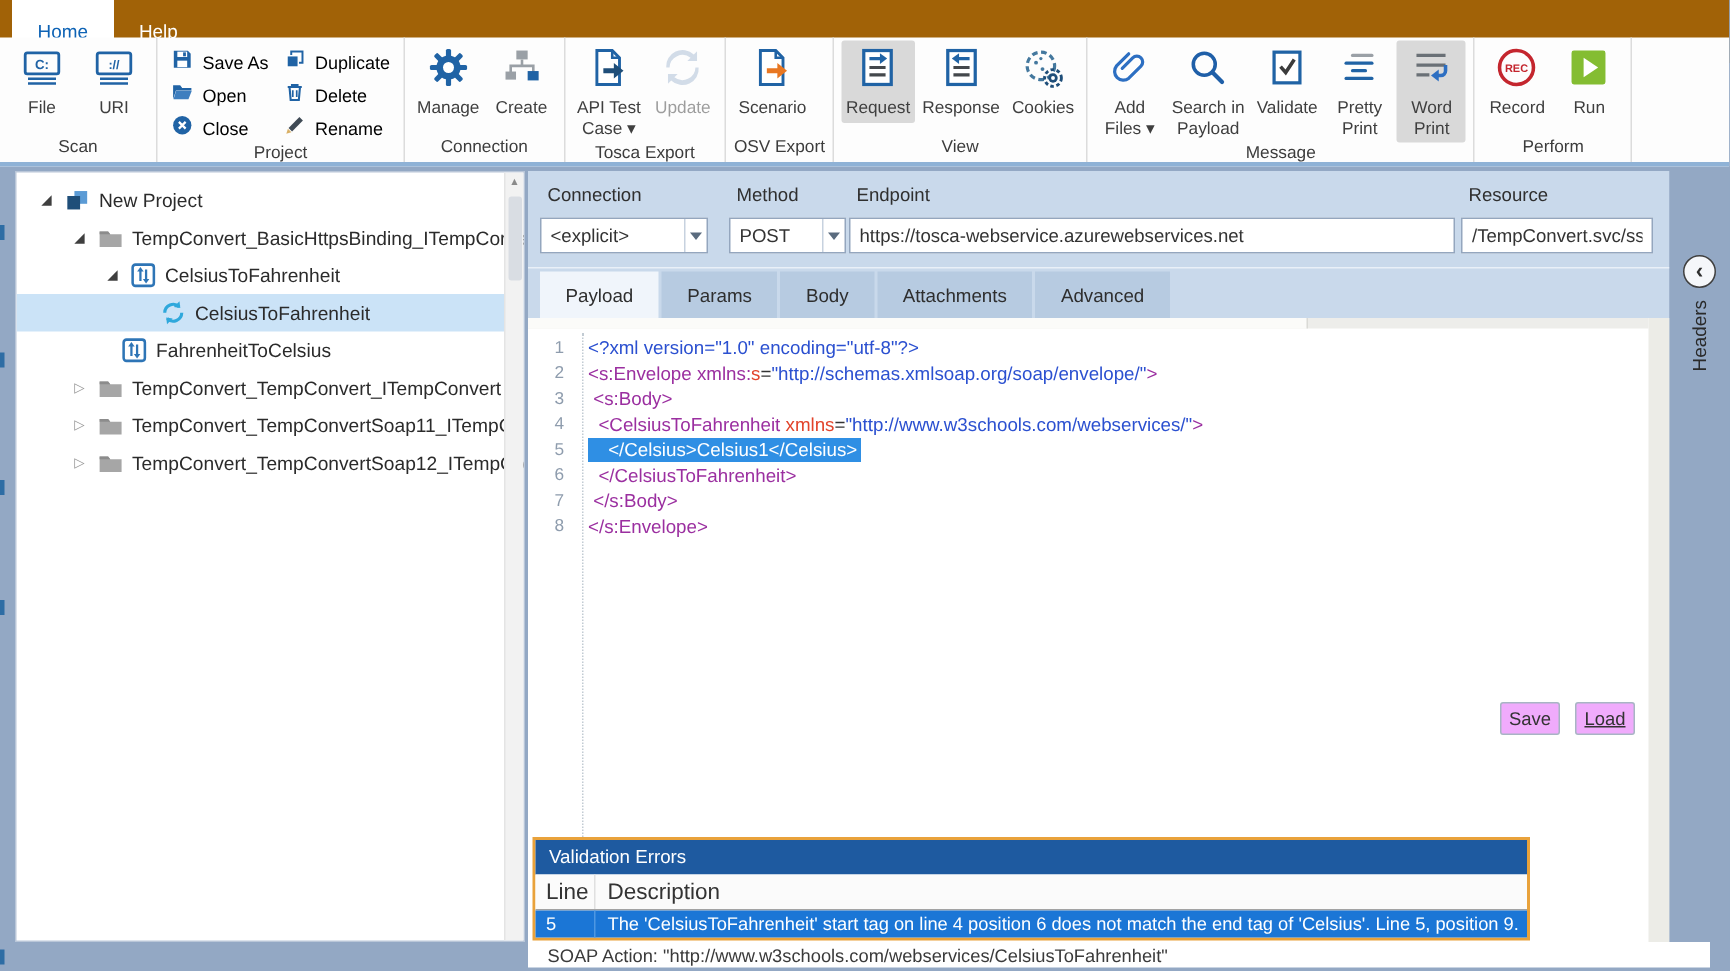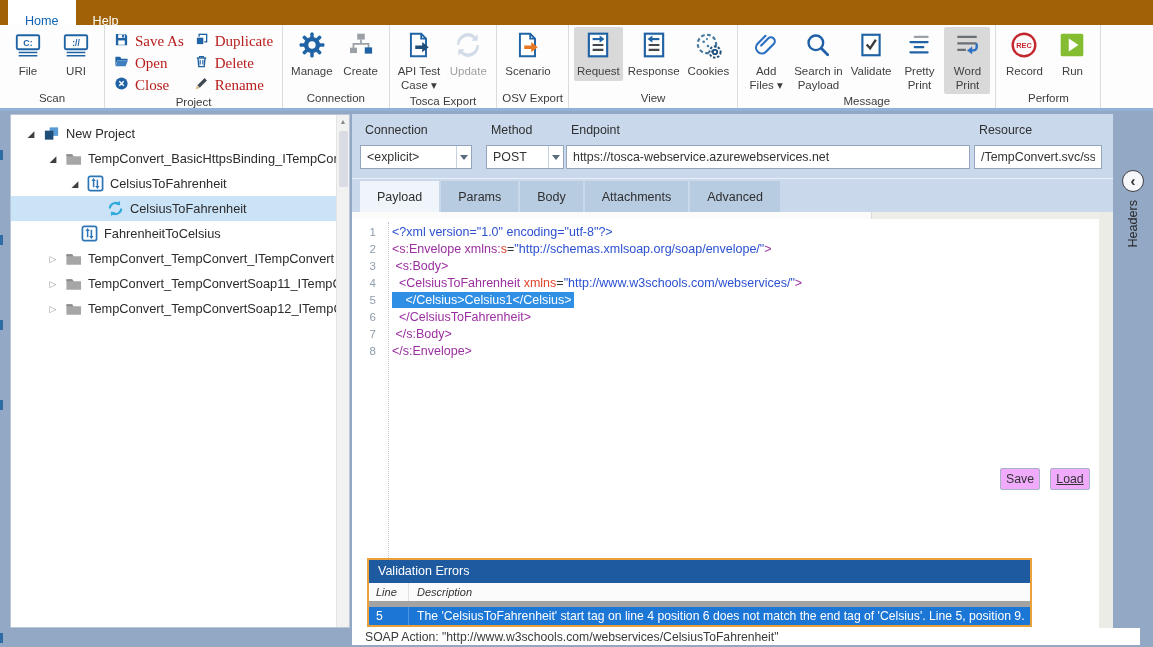--- a/index.html
+++ b/index.html
@@ -18,21 +18,21 @@
   .grow { display:flex; align-items:flex-start; gap:2px; flex:1; }
   .glabel { font-size:11.5px; color:#3C3C3C; text-align:center; padding:1px 0 4px; }
   .bigbtn { display:flex; flex-direction:column; align-items:center; gap:2px; padding:4px 3px 2px; min-width:46px; border-radius:2px; cursor:default; }
   .bigbtn svg { width:28px; height:28px; flex:none; }
   .blbl { font-size:11.5px; color:#3F3F3F; text-align:center; line-height:1.18; white-space:pre-line; }
   .pressed { background:#D9D9D9; }
   .disabled { opacity:.5; }
   .smallcol { display:flex; flex-direction:column; gap:3px; padding:5px 4px 0; }
   .smallbtn { display:flex; align-items:center; gap:6px; height:19px; cursor:default; }
   .smallbtn svg { width:15px; height:15px; flex:none; }
-  .slbl { font-size:15px; color:#b91c1c; white-space:nowrap;font-family:Liberation Serif, serif; }
+  .slbl { font-size:12px; color:#000000; white-space:nowrap; }
 
   
   .edgetick { position:absolute; left:0; width:3px; background:#2E6DA4; }
 
   
   .treepanel { position:absolute; left:10px; top:114px; width:340px; height:514px; background:#fff; border:1px solid #B9C6D8; overflow:hidden; }
   .trow { display:flex; align-items:center; height:25px; gap:6px; cursor:default; }
   .trow.selected { background:#CBE3F7; }
   .exp { width:12px; flex:none; font-size:9px; text-align:center; }
   .exp.open::before { content:"◢"; color:#3F3F3F; }
@@ -72,23 +72,23 @@
   .attr { color:#E2442B; }
   .str { color:#2B50D0; }
   .blue { color:#2B50D0; }
   .plain { color:#333; }
   .sel { background:#2F8FE4; color:#fff; padding:1px 3px; }
 
   .ebtn { position:absolute; top:256px; width:40px; height:22px; background:#f0abfc; border:1px solid #A8B4C4; border-radius:2px; font-size:12.3px; color:#333; display:flex; align-items:center; justify-content:center; cursor:default;margin-left:12px; }
   .ebtn.save { right:73px; } .ebtn.load { right:23px;text-decoration:underline; }
 
   
-  .valpanel { position:absolute; left:15px; bottom:1px; width:665px; border:2px solid #E9A23B; background:#fff; }
+  .valpanel { position:absolute; left:3px; bottom:1px; width:665px; border:2px solid #E9A23B; background:#fff; }
   .vhead { background:#1E5AA0; color:#fff; font-size:12.5px; padding:4px 9px 5px; }
-  .vcols { display:flex; background:#FBFBFB; border-bottom:6px solid #a3a3a3; font-size:11px; color:#333;font-style:italic; }
+  .vcols { display:flex; background:#FBFBFB; border-bottom:1px solid #a3a3a3; font-size:15px; color:#333; }
   .vc-line { width:40px; padding:3px 7px; border-right:1px solid #E0E0E0; flex:none; }
   .vc-desc { padding:3px 8px; flex:1; }
   .vrow { display:flex; background:#1B76D6; color:#fff; font-size:12.2px; }
   .vr-line { width:40px; padding:2px 7px; border-right:1px solid #4E97E2; flex:none; }
   .vr-desc { padding:2px 8px; flex:1; white-space:nowrap; overflow:hidden; }
 
   
   .sidebar { position:absolute; right:0; top:114px; width:40px; height:514px; background:#93A8C4; }
   .circlebtn { position:absolute; left:9px; top:56px; width:22px; height:22px; border:1.6px solid #3F3F3F; border-radius:50%; background:#F5F7FA; display:flex; align-items:center; justify-content:center; cursor:default; }
   .circlebtn::before { content:"‹"; font-size:15px; font-weight:bold; color:#2F2F2F; margin-top:-2px; }

